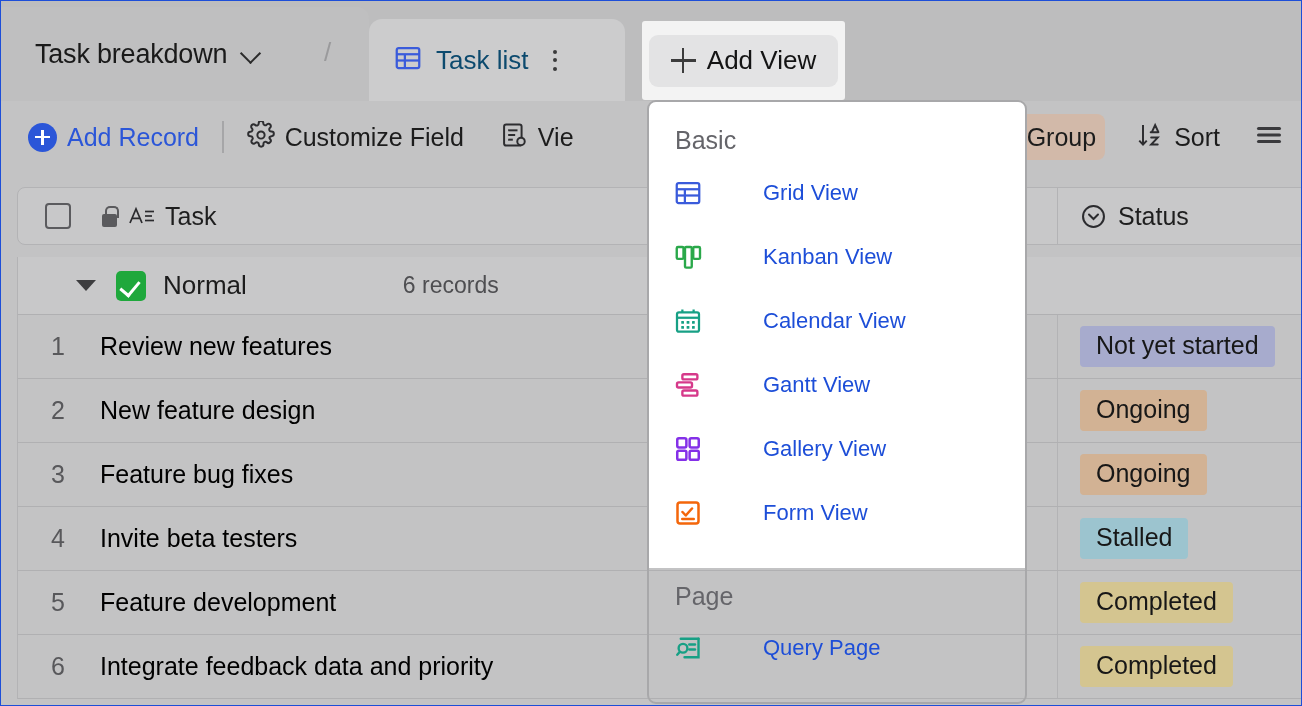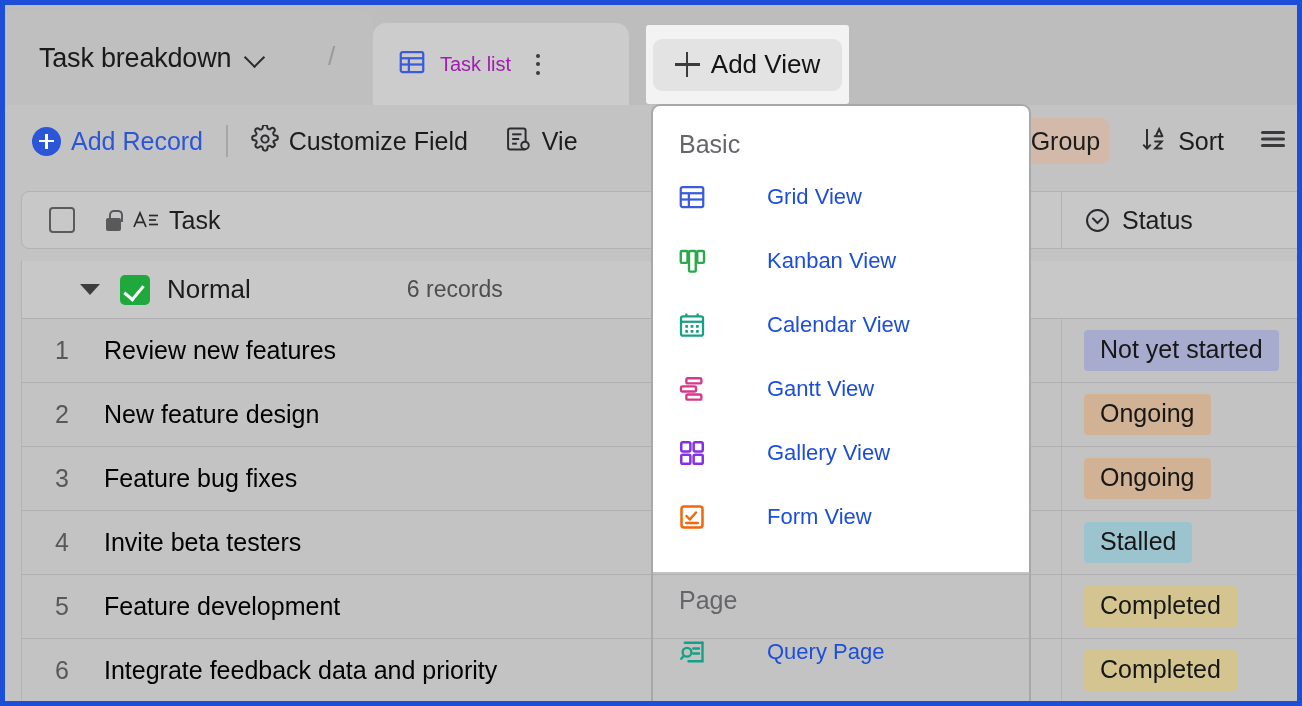--- a/index.html
+++ b/index.html
@@ -6,21 +6,21 @@
   html, body {
     width: 1302px; height: 706px;
     font-family: "Liberation Sans", sans-serif;
     overflow: hidden;
     background: #000;
   }
   #root {
     position: relative;
     width: 1302px; height: 706px;
     background: #c3c3c4;
-    border: 5px solid #1d4ed8;
+    border: 1px solid #1d4ed8;
     overflow: hidden;
   }
 
   
   .tabbar {
     position: absolute; left: 0; top: 0; width: 1302px; height: 100px;
     background: #bdbdbe;
   }
   .left-circle {
     position: absolute; left: -28px; top: 33px;
@@ -52,21 +52,21 @@
   }
 
   .tab-active {
     position: absolute; left: 368px; top: 18px;
     width: 256px; height: 82px;
     background: #cccccd;
     border-radius: 13px 13px 0 0;
     display: flex; align-items: center; gap: 13px;
     padding: 0 20px 0 24px;
   }
-  .tab-active .tab-label { font-size: 20px; color: #a21caf; }
+  .tab-active .tab-label { font-size: 26px; color: #0c4a6e; }
   .dots-v {
     margin-left: 8px; display: flex; flex-direction: column;
     gap: 4.5px; align-items: center; padding: 6px 4px;
   }
   .dots-v i { width: 4px; height: 4px; border-radius: 50%; background: #3a3a3a; display: block; }
 
   .addview-wrap {
     position: absolute; left: 641px; top: 20px;
     width: 203px; height: 79px;
     background: #f3f3f3;

